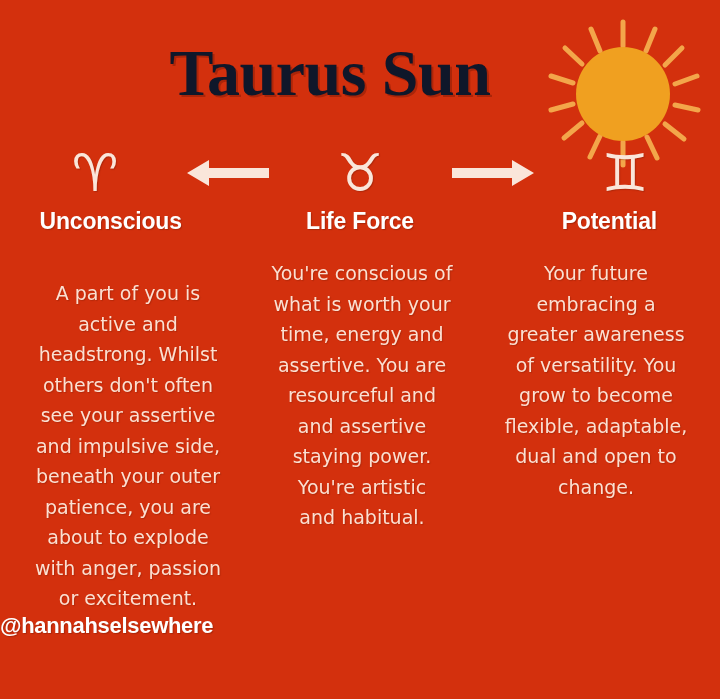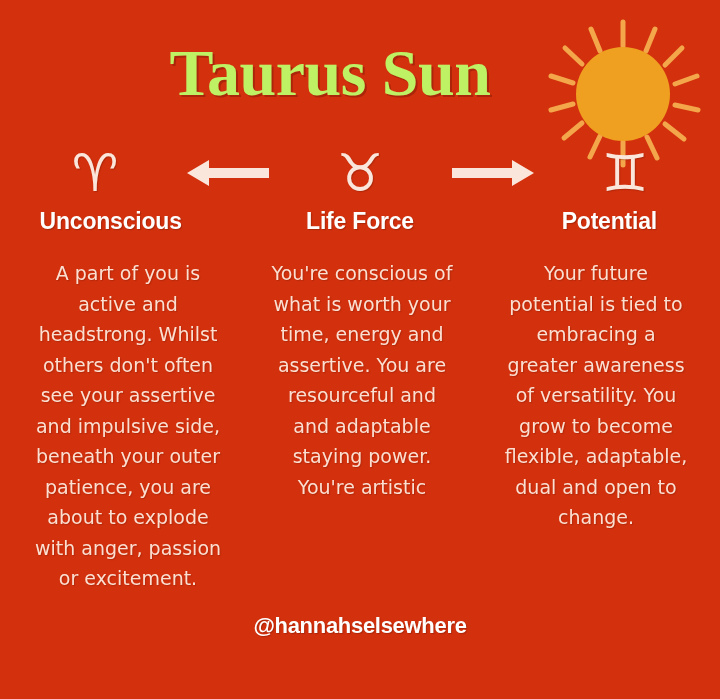--- a/index.html
+++ b/index.html
@@ -35,21 +35,21 @@
     position: absolute;
     left: 0;
     top: 38px;
     width: 720px;
     text-align: center;
     font-family: "Liberation Serif", "DejaVu Serif", serif;
     font-weight: bold;
     font-size: 66px;
     line-height: 70px;
     letter-spacing: -0.5px;
-    color: #bef264;
+    color: #0f172a;
     text-shadow: 2px 2px 0 rgba(120,25,5,0.45);
     padding-right: 60px;
     box-sizing: border-box;
     white-space: nowrap;
     z-index: 3;
   }
 
   
   #sun-graphic {
     position: absolute;
@@ -128,31 +128,30 @@
     color: #fbe0d2;
     font-family: "DejaVu Sans", sans-serif;
     font-size: 19px;
     line-height: 30.5px;
     padding: 0 6px;
     box-sizing: border-box;
     text-shadow: 1px 1px 1px rgba(110,25,5,0.30);
   }
   .body-col .ln { display: block; white-space: nowrap; }
 
-  #col-1 { padding-left: 14px; padding-right: 4px; }
+  #col-1 { padding-left: 14px; padding-right: 4px; margin-top: 20px; }
   #col-2 { padding-left: 2px; padding-right: 2px; }
   #col-3 { padding-left: 4px; padding-right: 10px; }
 
   
   #handle {
     position: absolute;
     top: 613px;
     left: 0;
     width: 720px;
-    text-align: center;
     color: #ffffff;
     font-family: "Liberation Sans", sans-serif;
     font-weight: bold;
     font-size: 22px;
     letter-spacing: -0.3px;
     text-shadow: 1px 1px 1px rgba(110,25,5,0.4);
     z-index: 4;
   }
 </style>
 </head>
@@ -228,28 +227,28 @@
       <span class="ln">with anger, passion</span>
       <span class="ln">or excitement.</span>
     </div>
 
     <div class="body-col" id="col-2">
       <span class="ln">You're conscious of</span>
       <span class="ln">what is worth your</span>
       <span class="ln">time, energy and</span>
       <span class="ln">assertive. You are</span>
       <span class="ln">resourceful and</span>
-      <span class="ln">and adaptable</span>
+      <span class="ln">and assertive</span>
       <span class="ln">staying power.</span>
       <span class="ln">You're artistic</span>
+      <span class="ln">and habitual.</span>
     </div>
 
     <div class="body-col" id="col-3">
       <span class="ln">Your future</span>
-      <span class="ln">potential is tied to</span>
       <span class="ln">embracing a</span>
       <span class="ln">greater awareness</span>
       <span class="ln">of versatility. You</span>
       <span class="ln">grow to become</span>
       <span class="ln">flexible, adaptable,</span>
       <span class="ln">dual and open to</span>
       <span class="ln">change.</span>
     </div>
   </div>
 

